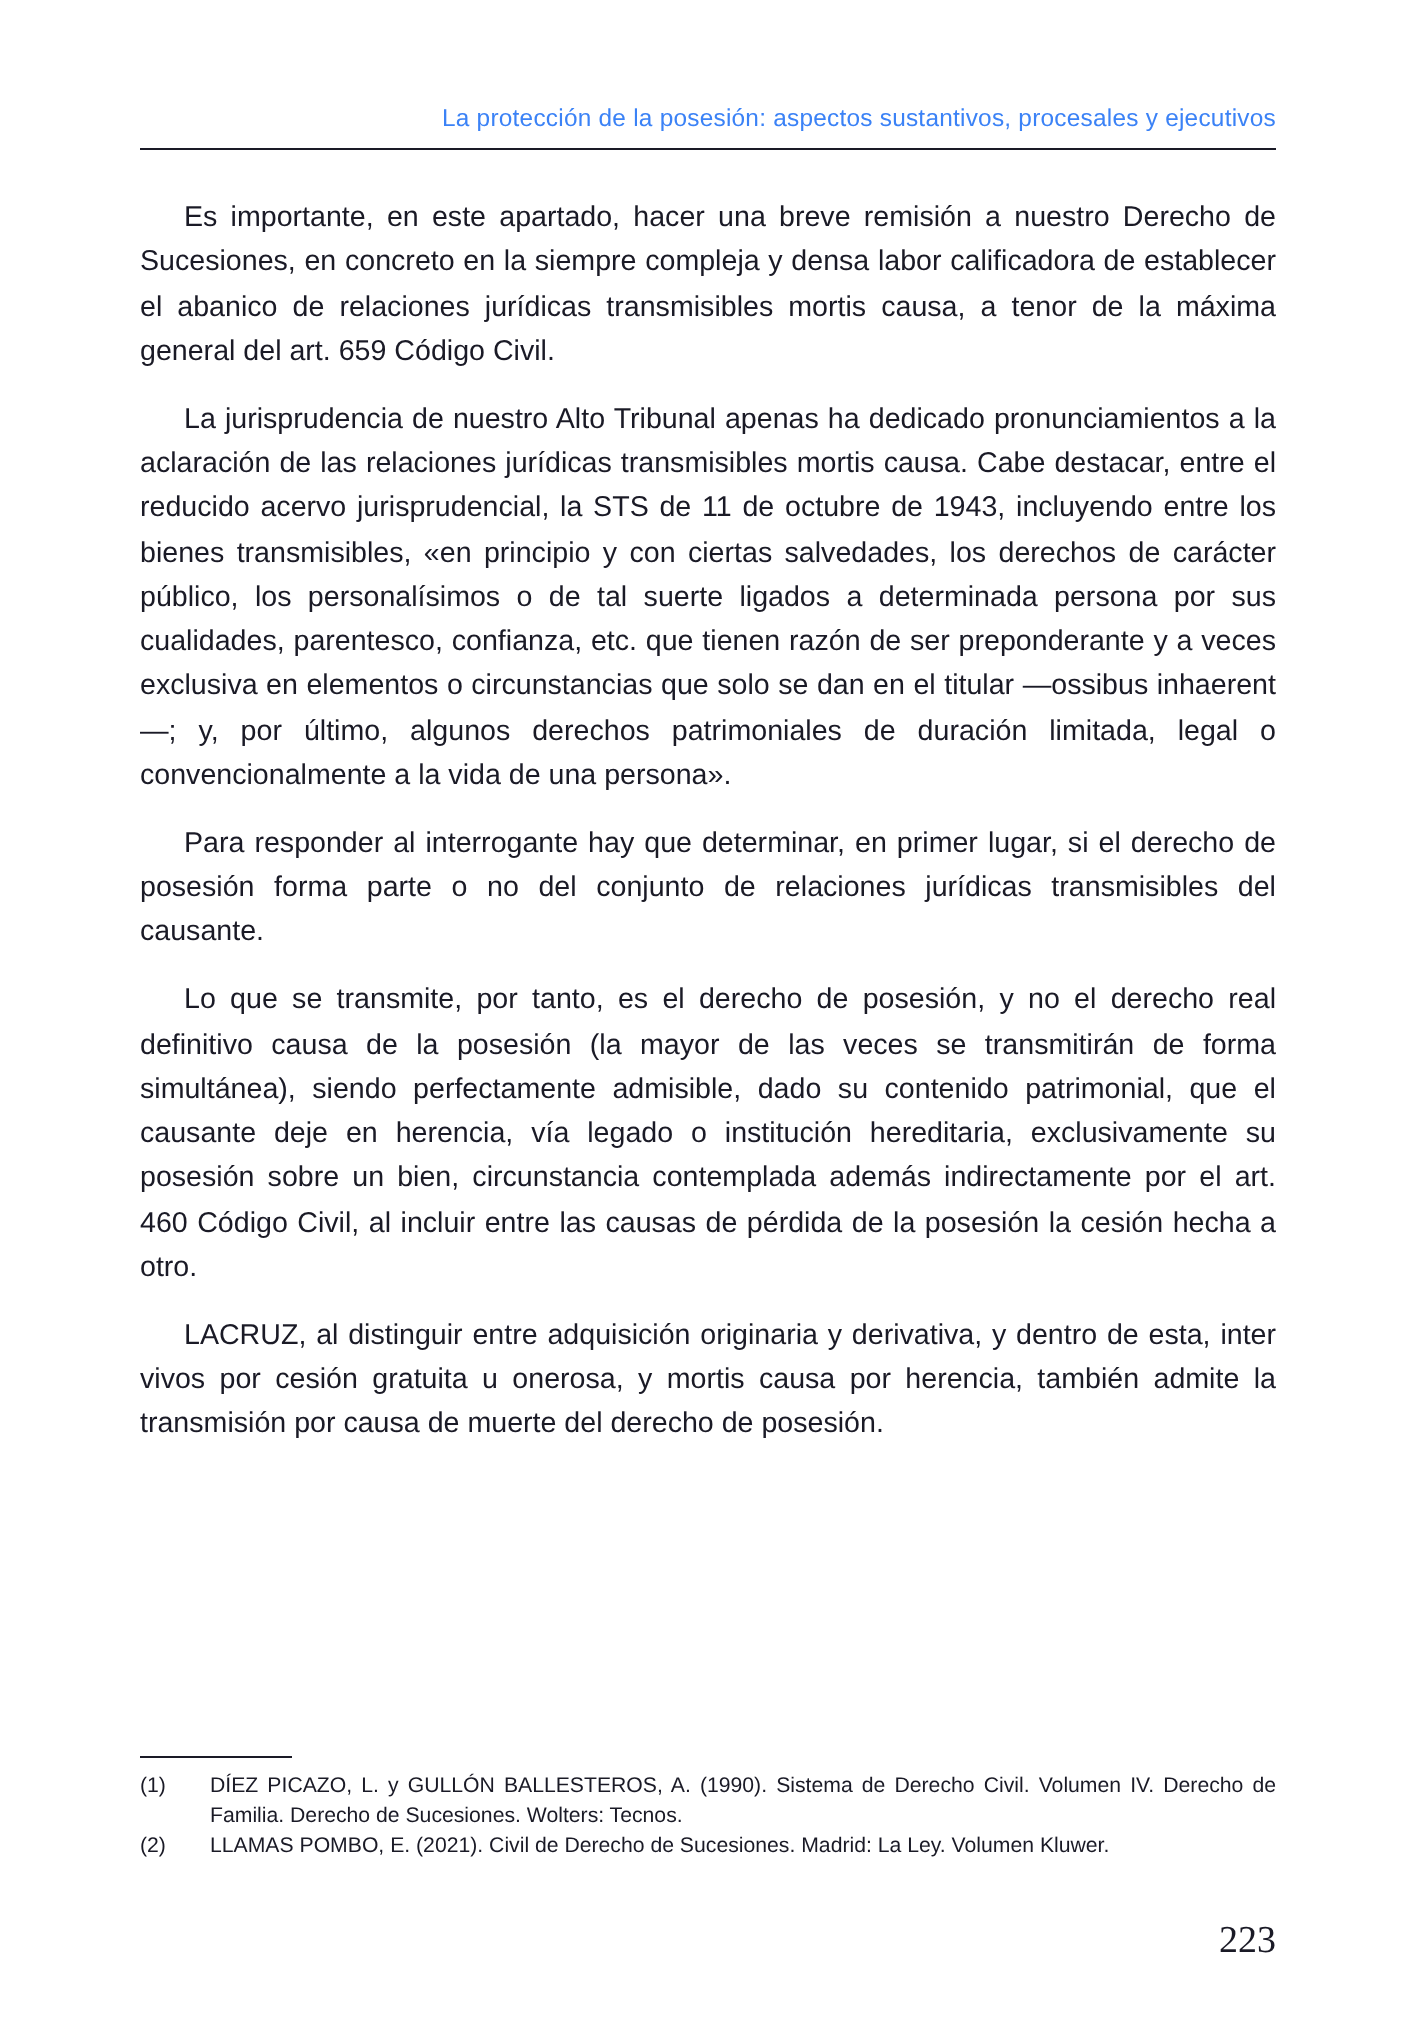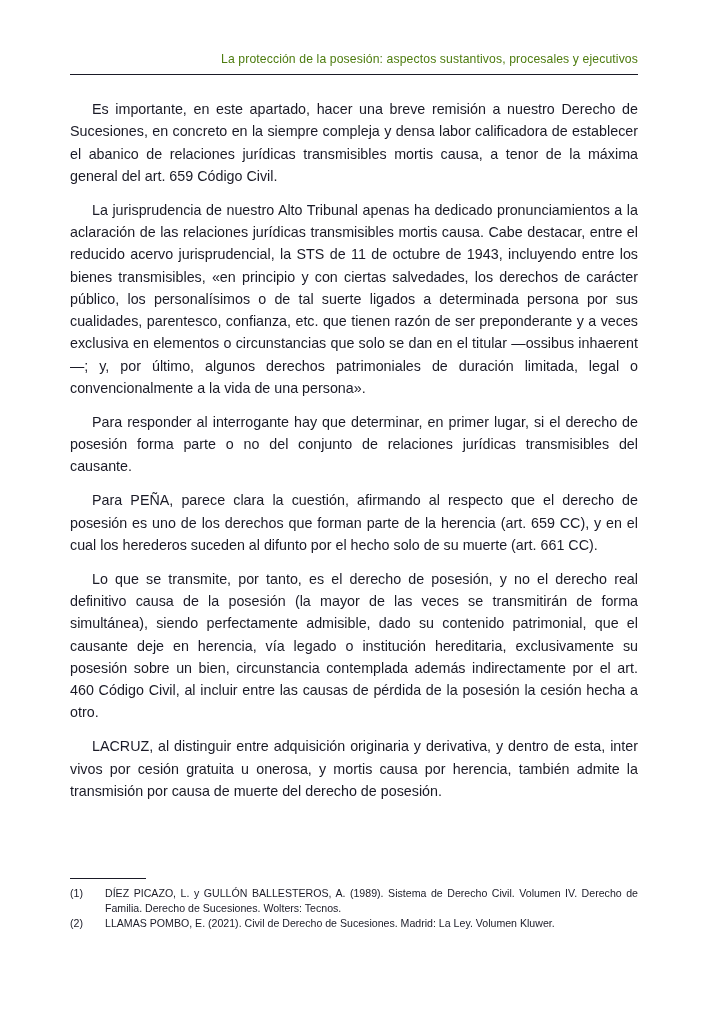--- a/index.html
+++ b/index.html
@@ -25,21 +25,21 @@
 
   
   .runhead {
     position: absolute;
     left: 70px;
     top: 52px;
     width: 568px;
     text-align: right;
     font-size: 12.2px;
     letter-spacing: 0.01em;
-    color: #4d7c0f;
+    color: #3b82f6;
     white-space: nowrap;
   }
   .runhead-rule {
     position: absolute;
     left: 70px;
     top: 74px;
     width: 568px;
     height: 1px;
     background: #1a1a26;
   }
@@ -124,36 +124,36 @@
 
   <div class="body-block">
 
     <p class="para"><span>Es importante, en este apartado, hacer una breve remisión a nuestro Derecho de Sucesiones, en concreto en la siempre compleja y densa labor calificadora de establecer el abanico de relaciones jurídicas transmisibles </span><span class="it">mortis causa</span><span>, a tenor de la máxima general del art. 659 Código Civil.</span></p>
 
 
     <p class="para"><span>La jurisprudencia de nuestro Alto Tribunal apenas ha dedicado pronunciamientos a la aclaración de las relaciones jurídicas transmisibles </span><span class="it">mortis causa</span><span>. Cabe destacar, entre el reducido acervo jurisprudencial, la STS de 11 de octubre de 1943, incluyendo entre los bienes transmisibles, «en principio y con ciertas salvedades, los derechos de carácter público, los personalísimos o de tal suerte ligados a determinada persona por sus cualidades, parentesco, confianza, etc. que tienen razón de ser preponderante y a veces exclusiva en elementos o circunstancias que solo se dan en el titular —</span><span class="it">ossibus inhaerent</span><span>—; y, por último, algunos derechos patrimoniales de duración limitada, legal o convencionalmente a la vida de una persona».</span></p>
 
     <p class="para">Para responder al interrogante hay que determinar, en primer lugar, si el derecho de posesión forma parte o no del conjunto de relaciones jurídicas transmisibles del causante.</p>
 
-    <p class="para">Para PEÑA, parece clara la cuestión, afirmando al respecto que el derecho de posesión es uno de los derechos que forman parte de la herencia (art. 659 CC), y en el cual los herederos suceden al difunto por el hecho solo de su muerte (art. 661 CC).</p>
 
     <p class="para">Lo que se transmite, por tanto, es el derecho de posesión, y no el derecho real definitivo causa de la posesión (la mayor de las veces se transmitirán de forma simultánea), siendo perfectamente admisible, dado su contenido patrimonial, que el causante deje en herencia, vía legado o institución hereditaria, exclusivamente su posesión sobre un bien, circunstancia contemplada además indirectamente por el art. 460 Código Civil, al incluir entre las causas de pérdida de la posesión la cesión hecha a otro.</p>
 
     <p class="para"><span>LACRUZ, al distinguir entre adquisición originaria y derivativa, y dentro de esta, </span><span class="it">inter vivos</span><span> por cesión gratuita u onerosa, y </span><span class="it">mortis causa</span><span> por herencia, también admite la transmisión por causa de muerte del derecho de posesión.</span></p>
 
   </div>
 
   <div class="fn-rule"></div>
 
   <div class="footnotes">
 
     <div class="fn-item">
-      <span class="fn-marker">(1)</span><span>DÍEZ PICAZO, L. y GULLÓN BALLESTEROS, A. (1989). </span><span class="it">Sistema de Derecho Civil. Volumen IV. Derecho de Familia. Derecho de Sucesiones</span><span>. Wolters: Tecnos.</span>
+      <span class="fn-marker">(1)</span><span>DÍEZ PICAZO, L. y GULLÓN BALLESTEROS, A. (1990). </span><span class="it">Sistema de Derecho Civil. Volumen IV. Derecho de Familia. Derecho de Sucesiones</span><span>. Wolters: Tecnos.</span>
     </div>
 
     <div class="fn-item">
       <span class="fn-marker">(2)</span><span>LLAMAS POMBO, E. (2021). </span><span class="it">Civil de Derecho de Sucesiones</span><span>. Madrid: La Ley. Volumen Kluwer.</span>
     </div>
 
   </div>
 
+  <div class="folio">223</div>
 
 </div>
 
 </body></html>

